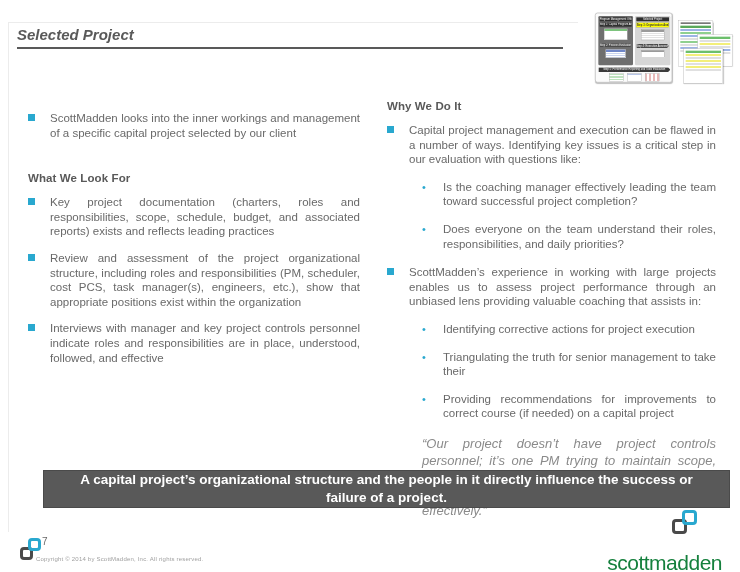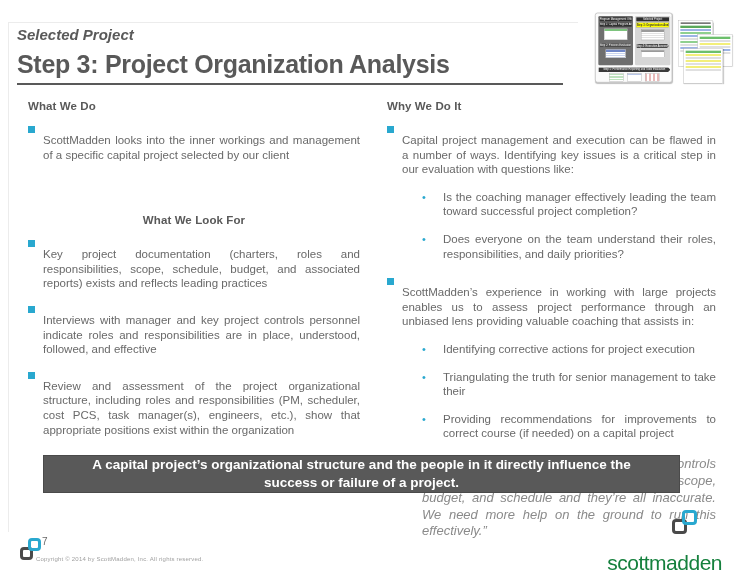--- a/index.html
+++ b/index.html
@@ -47,32 +47,32 @@
   .report { position:absolute; background:#fff; border:1px solid #aaa; box-shadow:2px 2px 3px rgba(0,0,0,.2); }
   .report .hdr { height:7px; margin:5px 5px 0 5px; background:#8a8a8a; }
   .report .row { height:6px; margin:3px 5px 0 5px; }
   .r-green { background:#8fd08f; } .r-yellow { background:#f3ef7a; } .r-blue { background:#9db4e6; } .r-grey { background:#e0e0e0; }
 
   
   .content { position:absolute; left:28px; top:100px; width:688px; display:flex; gap:27px; }
   .col { width:332px; }
   .col.right { width:329px; }
   .sec-heading { font-size:11.5px; font-weight:bold; color:#595959; letter-spacing:0.1px; }
-  .bullet-row { display:flex; margin-top:11px;flex-direction:column; }
+  .bullet-row { display:flex; margin-top:11px; }
   .sq { flex:0 0 7px; width:7px; height:7px; background:#29a8cf; margin-top:3px; }
   .bullet-text { margin-left:15px; font-size:11.5px; line-height:1.27; color:#696969; text-align:justify; }
   .sub-row { display:flex; margin-left:35px; margin-top:13px; }
   .dot { flex:0 0 8px; color:#29a8cf; font-size:11px; line-height:1.3; }
   .sub-text { margin-left:13px; font-size:11.5px; line-height:1.27; color:#696969; text-align:justify; }
   .quote { margin:15px 0 0 35px; font-size:13px; font-style:italic; color:#8a8a8a; line-height:1.3; text-align:justify; }
-  .mt-lg { margin-top:52px;text-align:center; }
+  .mt-lg { margin-top:32px; }
   .mt-md { margin-top:12px; }
 
   
-  .banner { position:absolute; left:43px; top:455px; width:637px; height:38px; background:#595959;
+  .banner { position:absolute; left:43px; top:470px; width:687px; height:38px; background:#595959;
             border:1px solid #4a4a4a; display:flex; align-items:center; justify-content:center; }
   .banner-text { color:#ffffff; font-size:13.5px; font-weight:bold; text-align:center; line-height:1.35; padding:0 30px; }
 
   
   .logo-mark { position:relative; }
   .lm-grey, .lm-cyan { position:absolute; border-radius:4px; background:transparent; }
   .footer-left-icon { position:absolute; left:20px; top:538px; width:24px; height:24px; }
   .footer-left-icon .lm-grey { left:0; top:9px; width:13px; height:13px; border:3px solid #4a4a4a; }
   .footer-left-icon .lm-cyan { left:8px; top:0; width:13px; height:13px; border:3px solid #29a8cf; }
   .page-num { position:absolute; left:42px; top:536px; font-size:10px; color:#6a6a6a; }
@@ -86,21 +86,20 @@
 </style>
 </head>
 <body>
 
 <div class="slide">
   <div class="edge-left"></div>
   <div class="edge-top"></div>
 
   <div class="header">
     <div class="eyebrow">Selected Project</div>
-    <div class="title">Step 3: Project Organization Analysis</div>
     <div class="title-rule"></div>
   </div>
 
   <div class="thumb">
     <div class="thumb-scale">
       <div class="mini-frame">
         <div class="mini-panel-l">
           <div class="mini-bar mb-dark">Program Management Office</div>
           <div class="mini-bar mb-dark">Step 1: Capital Program Analysis</div>
           <div class="mini-table"></div>
@@ -151,38 +150,37 @@
             <div class="row r-yellow"></div>
             <div class="row r-grey"></div>
         </div>
       </div>
     </div>
   </div>
 
   <div class="content">
 
     <div class="col">
-      <div class="sec-heading">What We Do</div>
       <div class="bullet-row">
         <span class="sq"></span>
         <span class="bullet-text">ScottMadden looks into the inner workings and management of a specific capital project selected by our client</span>
       </div>
 
       <div class="sec-heading mt-lg">What We Look For</div>
       <div class="bullet-row">
         <span class="sq"></span>
         <span class="bullet-text">Key project documentation (charters, roles and responsibilities, scope, schedule, budget, and associated reports) exists and reflects leading practices</span>
       </div>
       <div class="bullet-row mt-md">
         <span class="sq"></span>
+        <span class="bullet-text">Review and assessment of the project organizational structure, including roles and responsibilities (PM, scheduler, cost PCS, task manager(s), engineers, etc.), show that appropriate positions exist within the organization</span>
+      </div>
+      <div class="bullet-row mt-md">
+        <span class="sq"></span>
         <span class="bullet-text">Interviews with manager and key project controls personnel indicate roles and responsibilities are in place, understood, followed, and effective</span>
-      </div>
-      <div class="bullet-row mt-md">
-        <span class="sq"></span>
-        <span class="bullet-text">Review and assessment of the project organizational structure, including roles and responsibilities (PM, scheduler, cost PCS, task manager(s), engineers, etc.), show that appropriate positions exist within the organization</span>
       </div>
     </div>
 
     <div class="col right">
       <div class="sec-heading">Why We Do It</div>
 
       <div class="bullet-row">
         <span class="sq"></span>
         <span class="bullet-text">Capital project management and execution can be flawed in a number of ways. Identifying key issues is a critical step in our evaluation with questions like:</span>
       </div>

